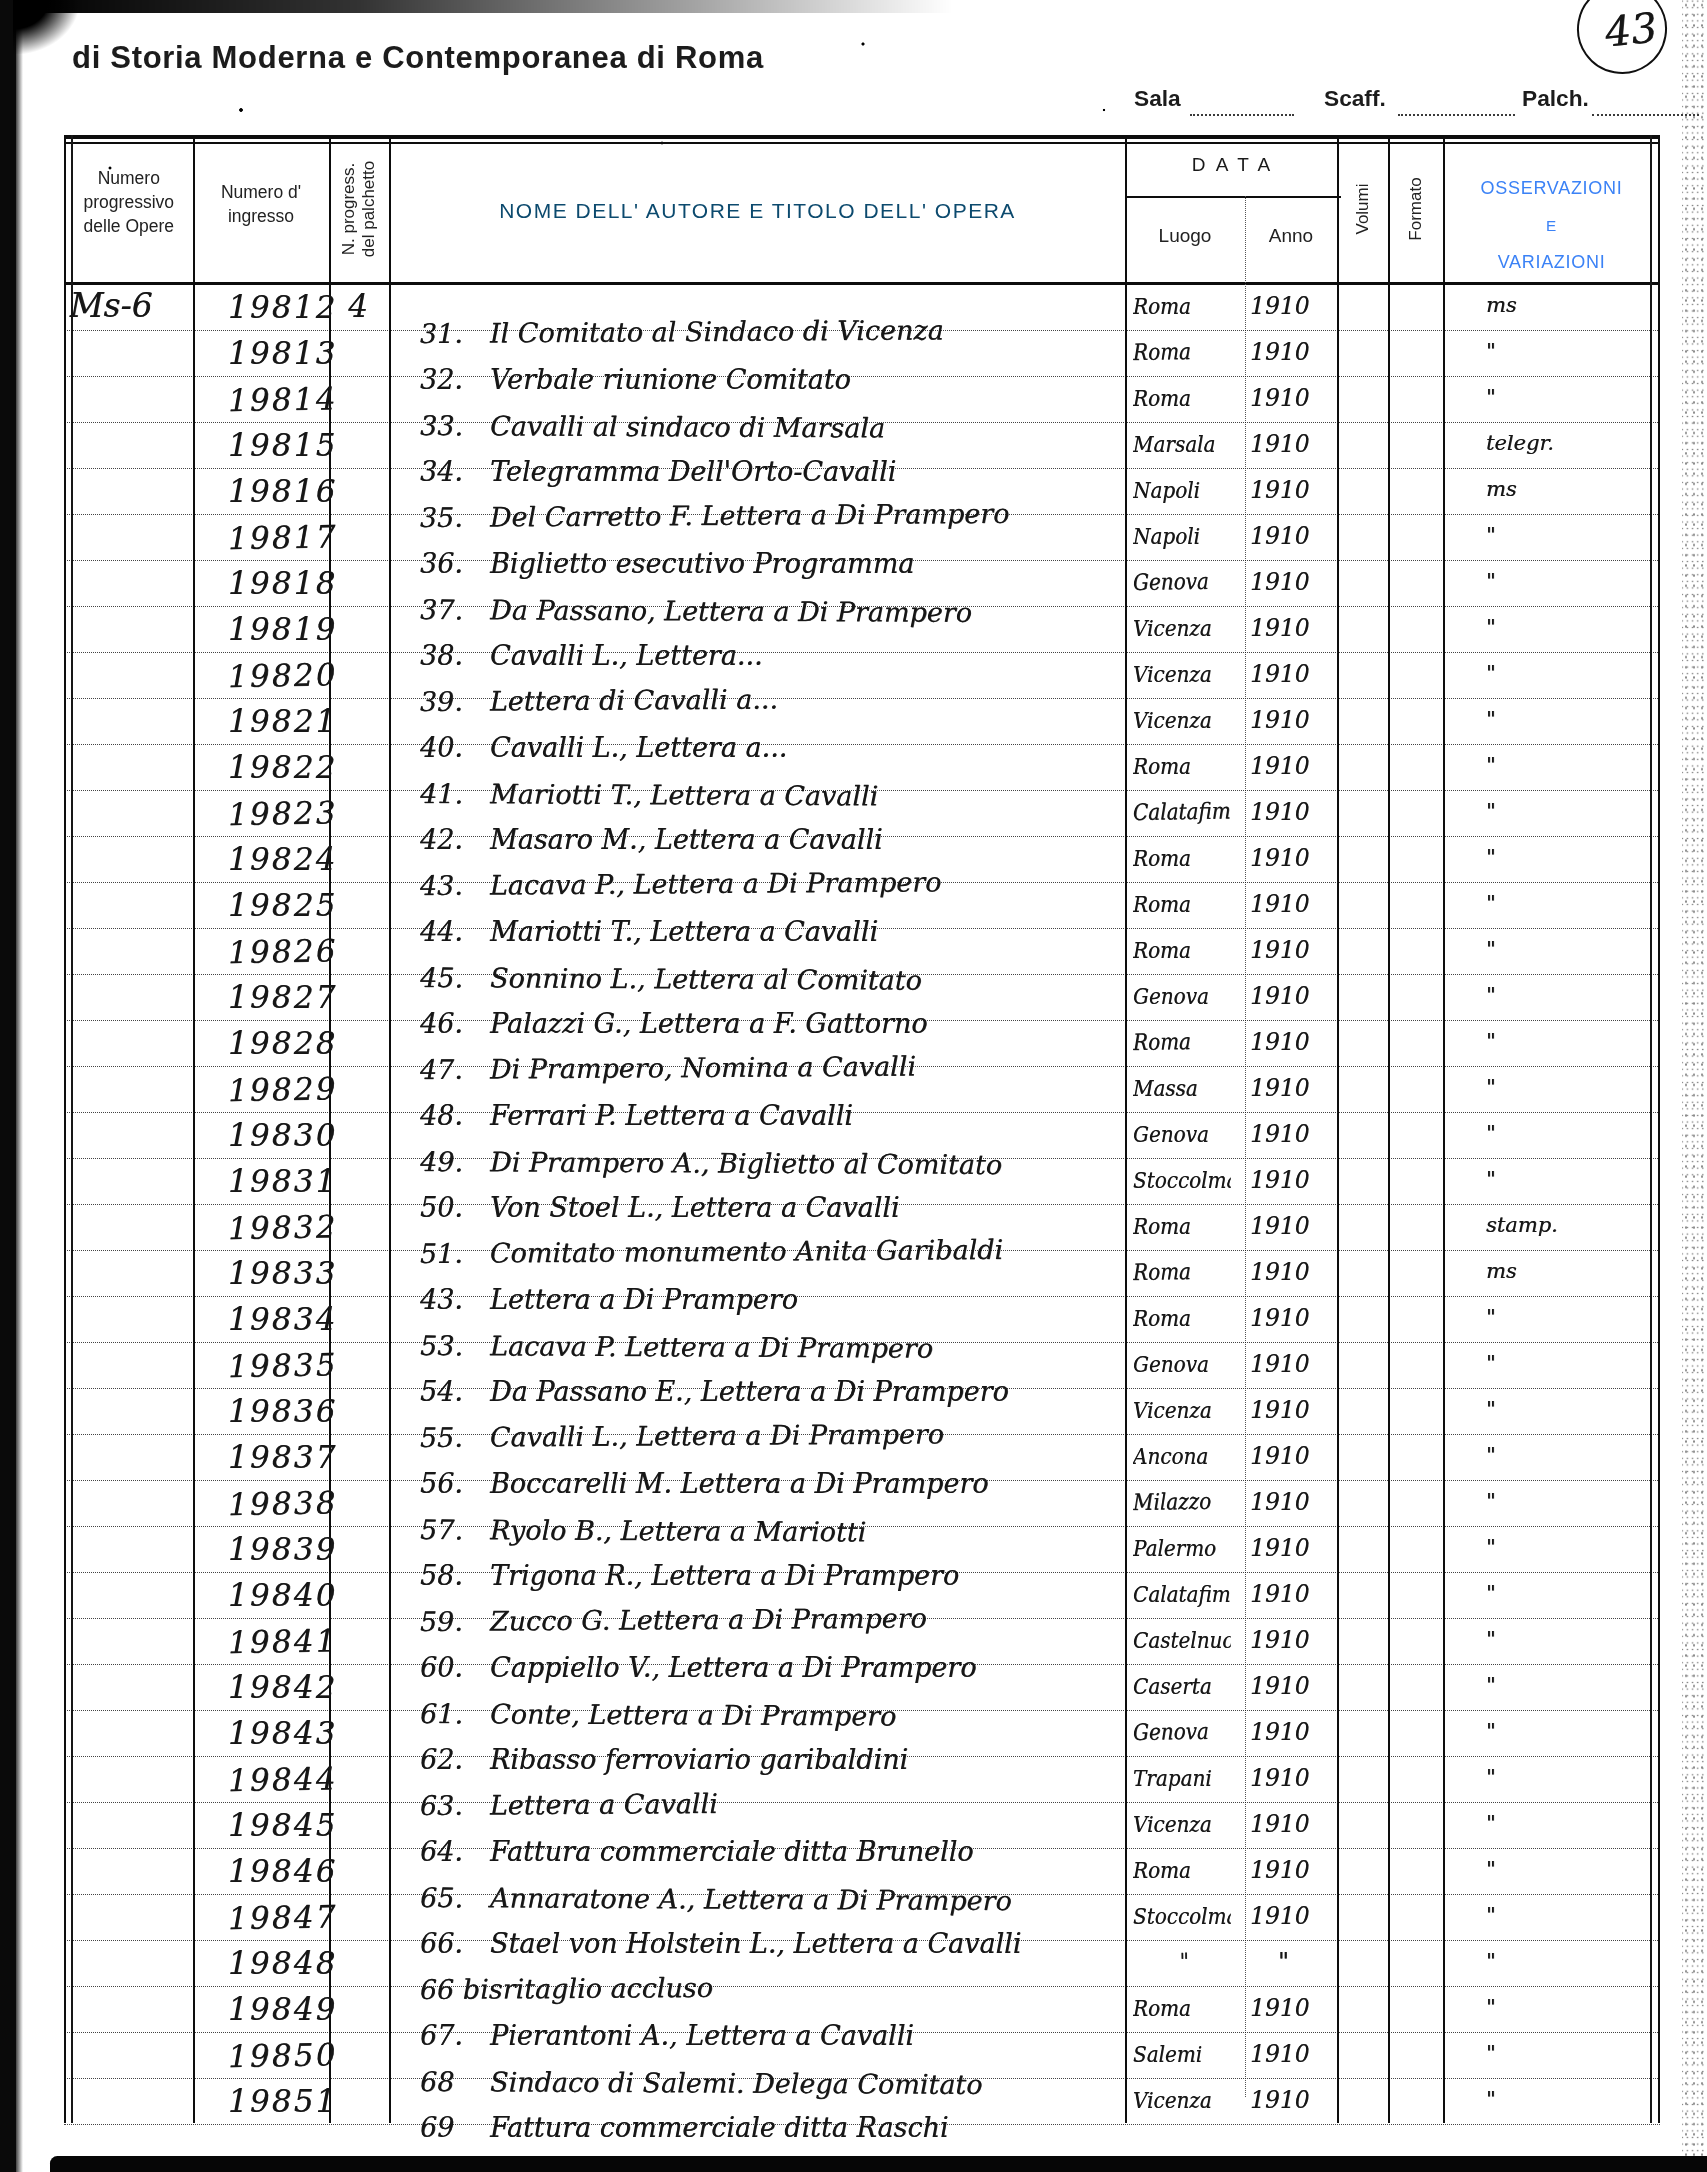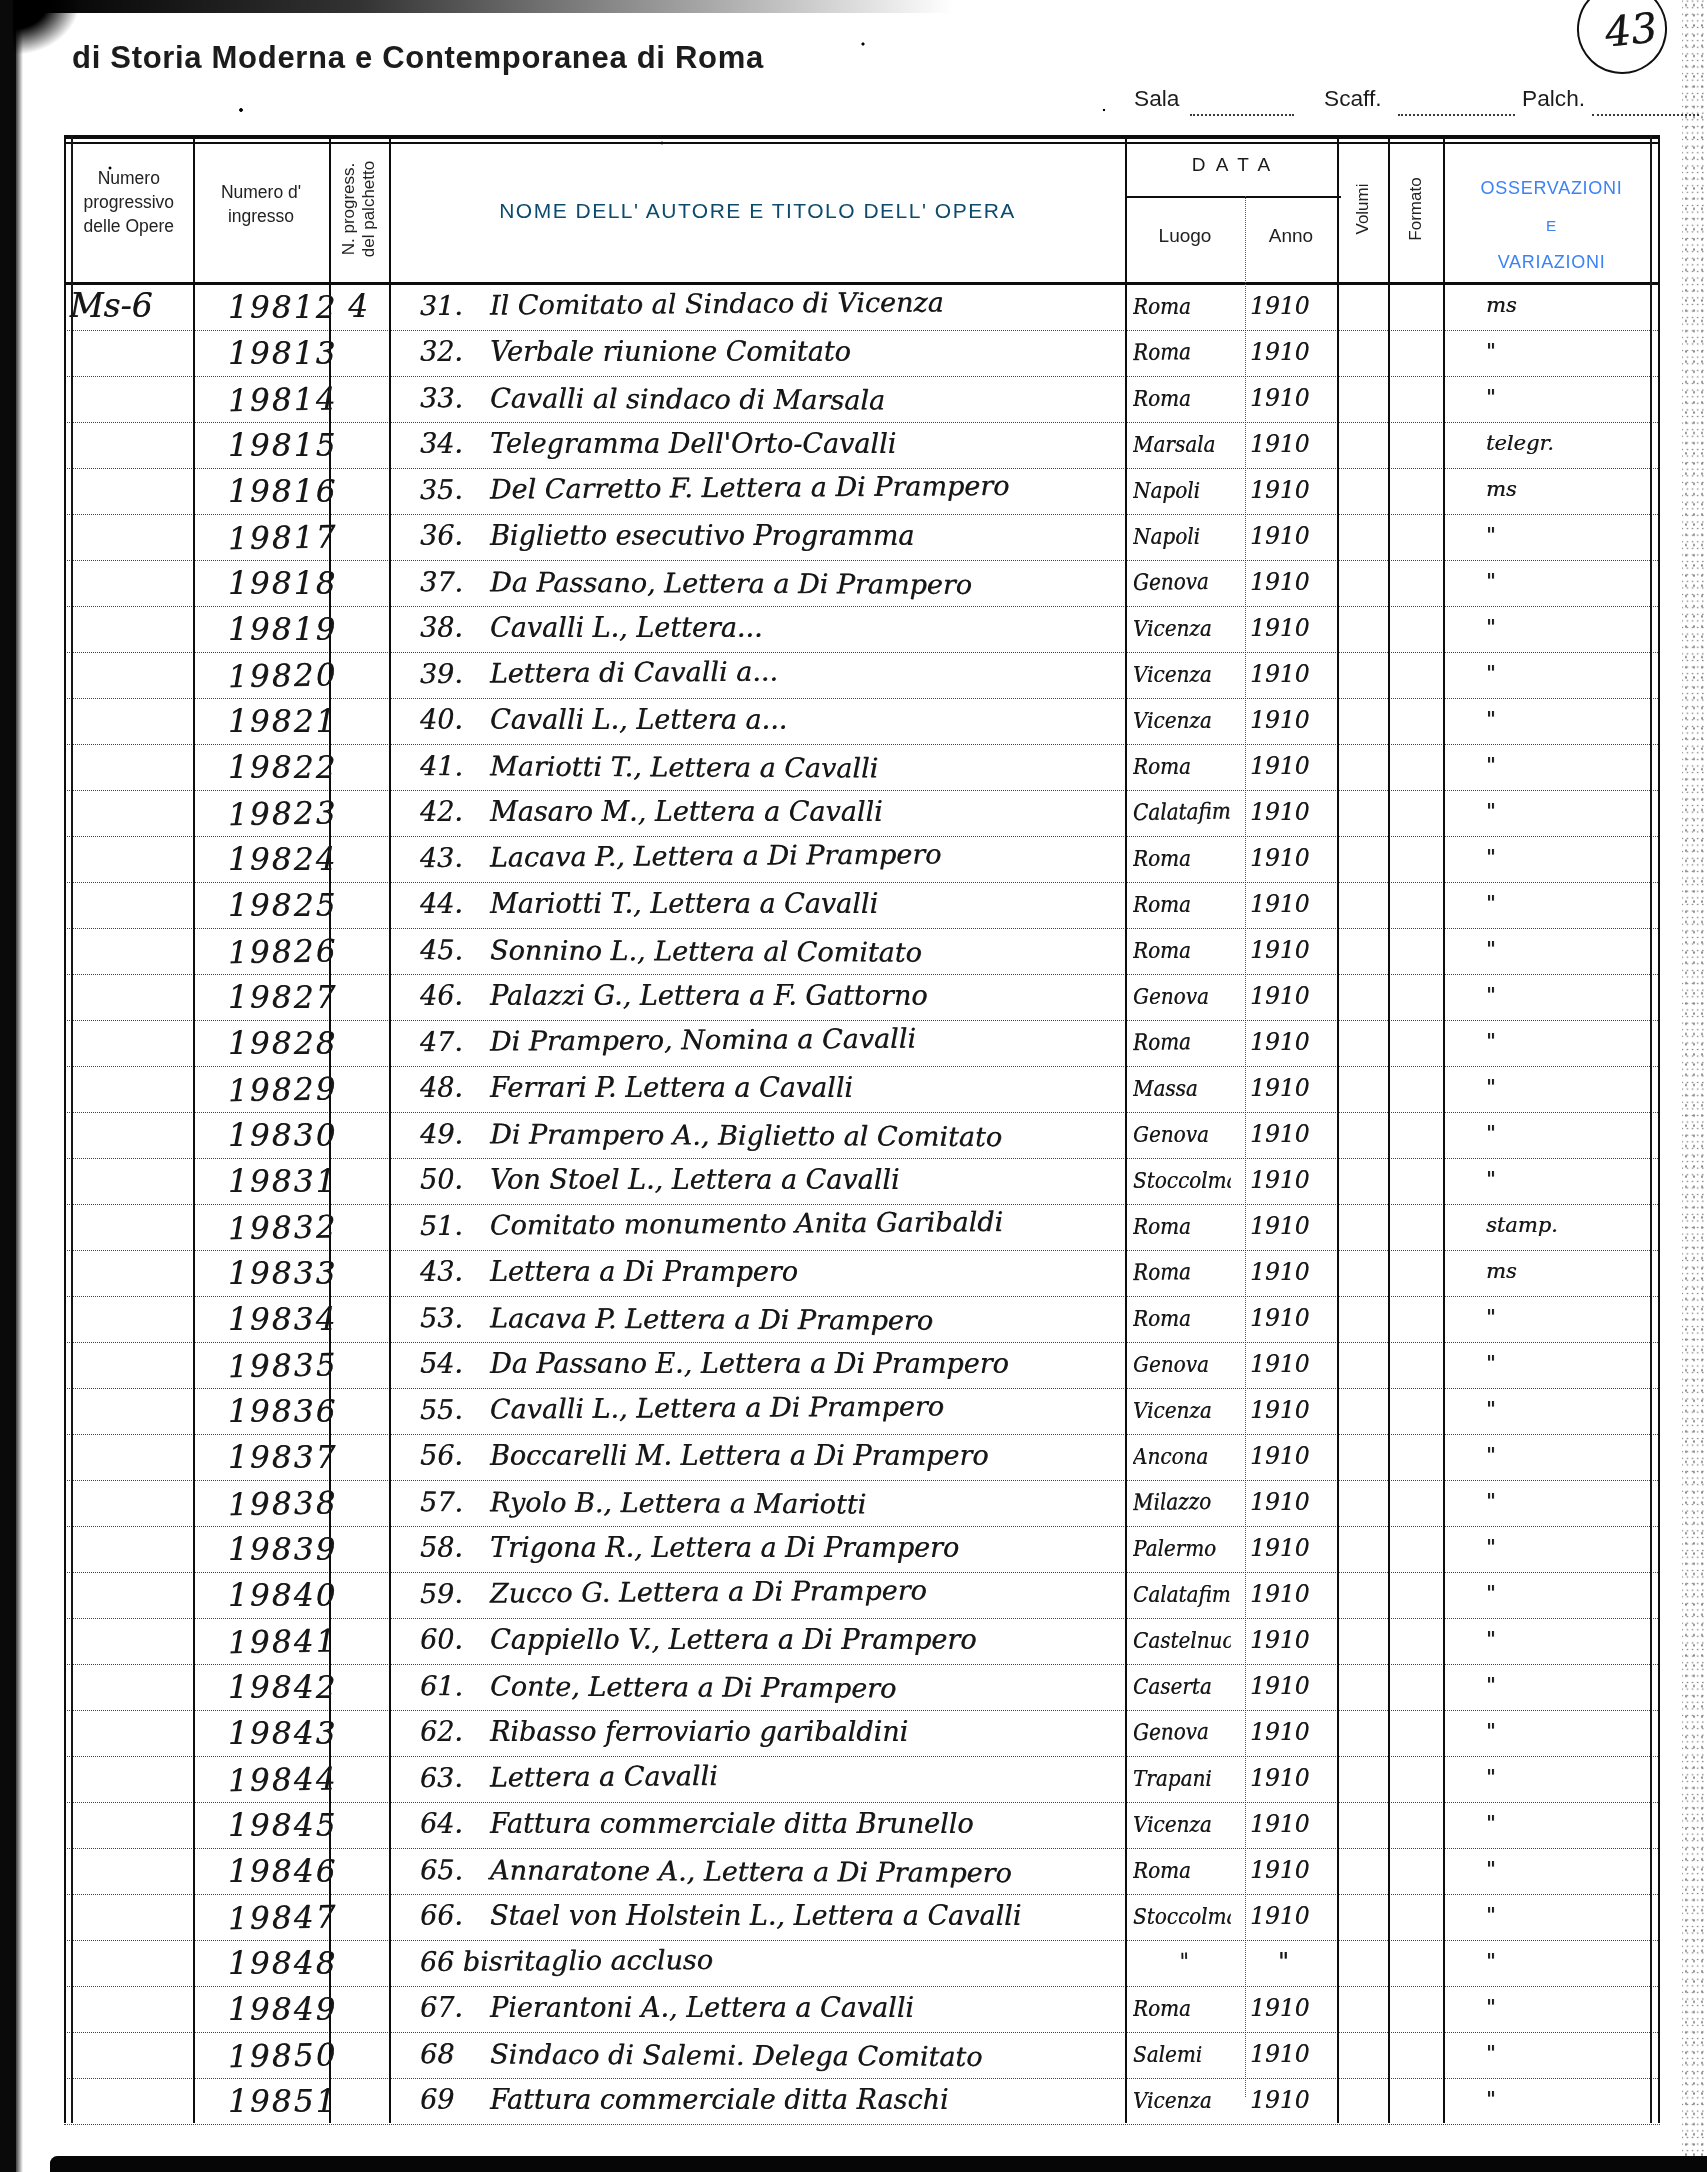--- a/index.html
+++ b/index.html
@@ -27,21 +27,21 @@
       radial-gradient(circle at 1104px 110px,#000 1px,transparent 1.6px),
       radial-gradient(circle at 110px 168px,#000 1.1px,transparent 1.8px);}
 
   
   .hw{font-family:"DejaVu Serif",serif;font-style:italic;color:#161616;
       text-shadow:0.4px 0.2px 0 rgba(22,22,22,.75);}
 
   
   .title{position:absolute;left:72px;top:39px;font-size:32px;font-weight:bold;letter-spacing:0.7px;
          transform:scaleX(.97);transform-origin:left;white-space:nowrap;}
-  .fld-label{position:absolute;top:85px;font-size:22.7px;font-weight:normal;}
+  .fld-label{position:absolute;top:85px;font-size:22.7px;font-weight:bold;}
   .leader{position:absolute;top:85px;height:29px;border-bottom:2.2px dotted #3a3a3a;}
   .pagenum-circle{position:absolute;left:1577px;top:-16px;width:86px;height:86px;border:2.9px solid #101010;
       border-radius:50%;transform:rotate(10deg);}
   .pagenum{position:absolute;left:1605px;top:5.8px;font-size:41px;transform:rotate(-6deg);}
 
   
   .table{position:absolute;left:64px;top:135px;width:1596px;height:1988px;}
   .rule{position:absolute;background:#0d0d0d;}
   .vline{position:absolute;top:0;bottom:0;width:2.2px;background:#0d0d0d;}
   .vline.thin{width:1.5px;background:#161616;}
@@ -57,21 +57,21 @@
   .oss-head{position:absolute;left:1379px;width:217px;top:35px;text-align:center;font-size:18px;letter-spacing:0.7px;line-height:37px;color:#3b82f6;}
 
   
   .rows{position:absolute;left:0;top:150px;width:1596px;}
   .row{position:relative;height:45px;border-bottom:1.5px dotted rgba(15,15,15,.78);}
   .row > div{position:absolute;}
   .cl-opere{left:5.8px;width:121px;font-size:33px;line-height:42px;white-space:nowrap;}
   .cl-ingresso{left:164px;width:135px;font-size:31px;line-height:44px;letter-spacing:2.2px;white-space:nowrap;}
   .cl-palch{left:272px;width:44px;font-size:31px;line-height:42px;text-align:center;}
   .cl-entry{left:356px;width:702px;font-size:27px;line-height:42px;white-space:nowrap;overflow:hidden;transform-origin:left bottom;}
-  .cl-entry .num{display:inline-block;min-width:70px;}
+  .cl-entry .num{display:inline-block;min-width:70px;margin-top:28px;}
   .cl-luogo{left:1069px;width:111px;font-size:22.7px;line-height:42px;white-space:nowrap;overflow:hidden;
             transform:scaleX(.88);transform-origin:left center;}
   .cl-anno{left:1186px;width:82px;font-size:23.4px;line-height:42px;white-space:nowrap;}
   .cl-oss{left:1422px;width:164px;font-size:21px;line-height:41px;white-space:nowrap;}
   .cl-luogo.ditto{padding-left:53px;}
   .cl-anno.ditto{padding-left:28px;}
   .row:nth-child(4n+1) .cl-entry{transform:rotate(-.4deg);}
   .row:nth-child(4n+3) .cl-entry{transform:rotate(.3deg);}
   .row:nth-child(3n) .cl-ingresso{transform:rotate(-1deg);}
   .row:nth-child(5n+2) .cl-luogo{transform:scaleX(.88) rotate(-.8deg);}

